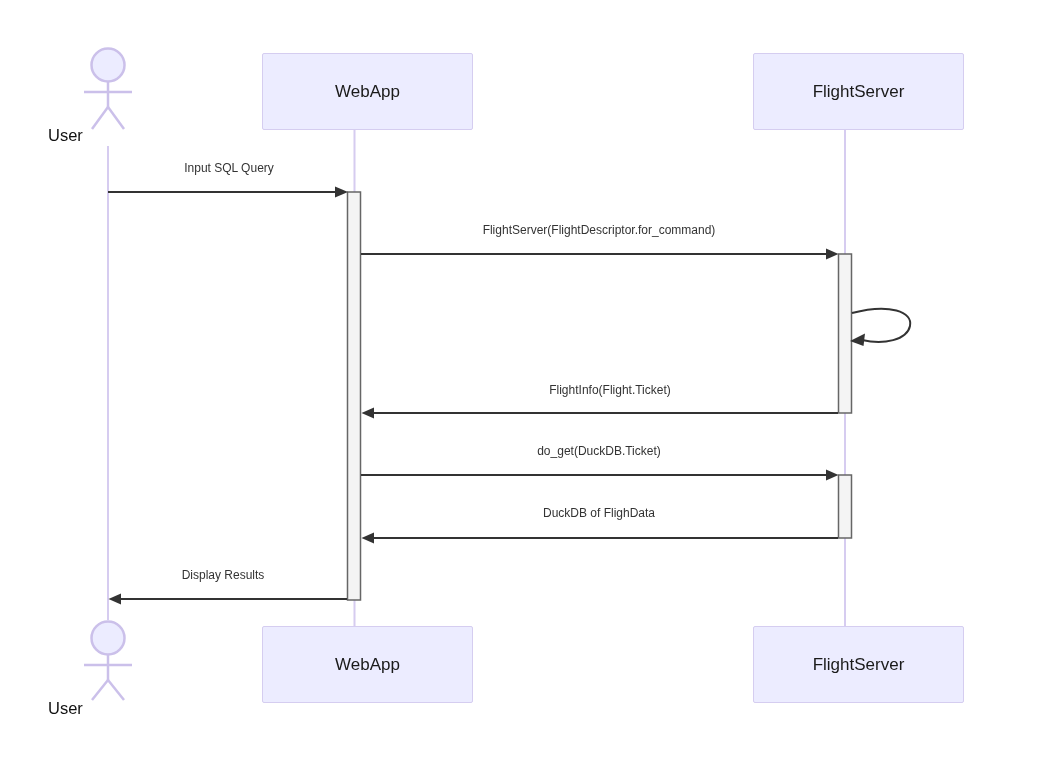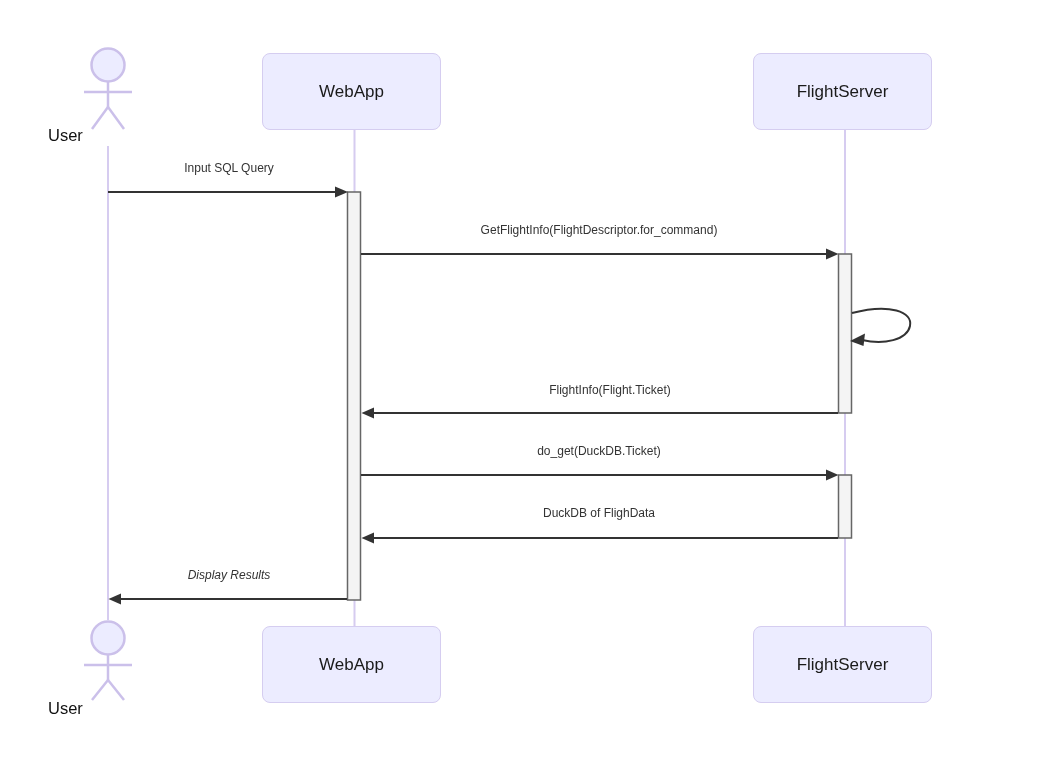--- a/index.html
+++ b/index.html
@@ -17,25 +17,25 @@
   }
   .svg-layer {
     position: absolute;
     left: 0;
     top: 0;
     width: 1048px;
     height: 757px;
   }
   .participant-box {
     position: absolute;
-    width: 179px;
+    width: 211px;
     height: 77px;
     background: #ececff;
     border: 1px solid #d5cdf0;
-    border-radius: 8px;
+    border-radius: 2px;
     display: flex;
     align-items: center;
     justify-content: center;
     box-sizing: border-box;
     font-size: 17px;
     color: #1a1a1a;
   }
   .box-webapp-top      { left: 262px; top: 53px; }
   .box-flightserver-top{ left: 753px; top: 53px; }
   .box-webapp-bottom      { left: 262px; top: 626px; }
@@ -57,21 +57,21 @@
     white-space: nowrap;
     font-size: 12px;
     color: #333333;
   }
   .msg-0 { left: 229px; top: 168px; }
   .msg-1 { left: 599px; top: 230px; }
   .msg-2 { left: 851px; top: 291px; }
   .msg-3 { left: 610px; top: 390px; }
   .msg-4 { left: 599px; top: 451px; }
   .msg-5 { left: 599px; top: 513px; }
-  .msg-6 { left: 229px; top: 575px; font-style: italic; }
+  .msg-6 { left: 223px; top: 575px; }
 </style>
 </head>
 <body>
 
 <div class="canvas">
 
   <svg class="svg-layer" viewBox="0 0 1048 757" xmlns="http://www.w3.org/2000/svg">
 
     <line x1="108" y1="146" x2="108" y2="620" stroke="#d6ccf0" stroke-width="2"></line>
     <line x1="354.5" y1="130" x2="354.5" y2="626" stroke="#d6ccf0" stroke-width="2"></line>
@@ -143,19 +143,19 @@
     <span>WebApp</span>
   </div>
   <div class="participant-box box-flightserver-bottom">
     <span>FlightServer</span>
   </div>
 
   <div class="actor-label actor-label-top">User</div>
   <div class="actor-label actor-label-bottom">User</div>
 
   <div class="msg-label msg-0">Input SQL Query</div>
-  <div class="msg-label msg-1">GetFlightInfo(FlightDescriptor.for_command)</div>
+  <div class="msg-label msg-1">FlightServer(FlightDescriptor.for_command)</div>
   <div class="msg-label msg-3">FlightInfo(Flight.Ticket)</div>
   <div class="msg-label msg-4">do_get(DuckDB.Ticket)</div>
   <div class="msg-label msg-5">DuckDB of FlighData</div>
   <div class="msg-label msg-6">Display Results</div>
 
 </div>
 
 </body></html>

